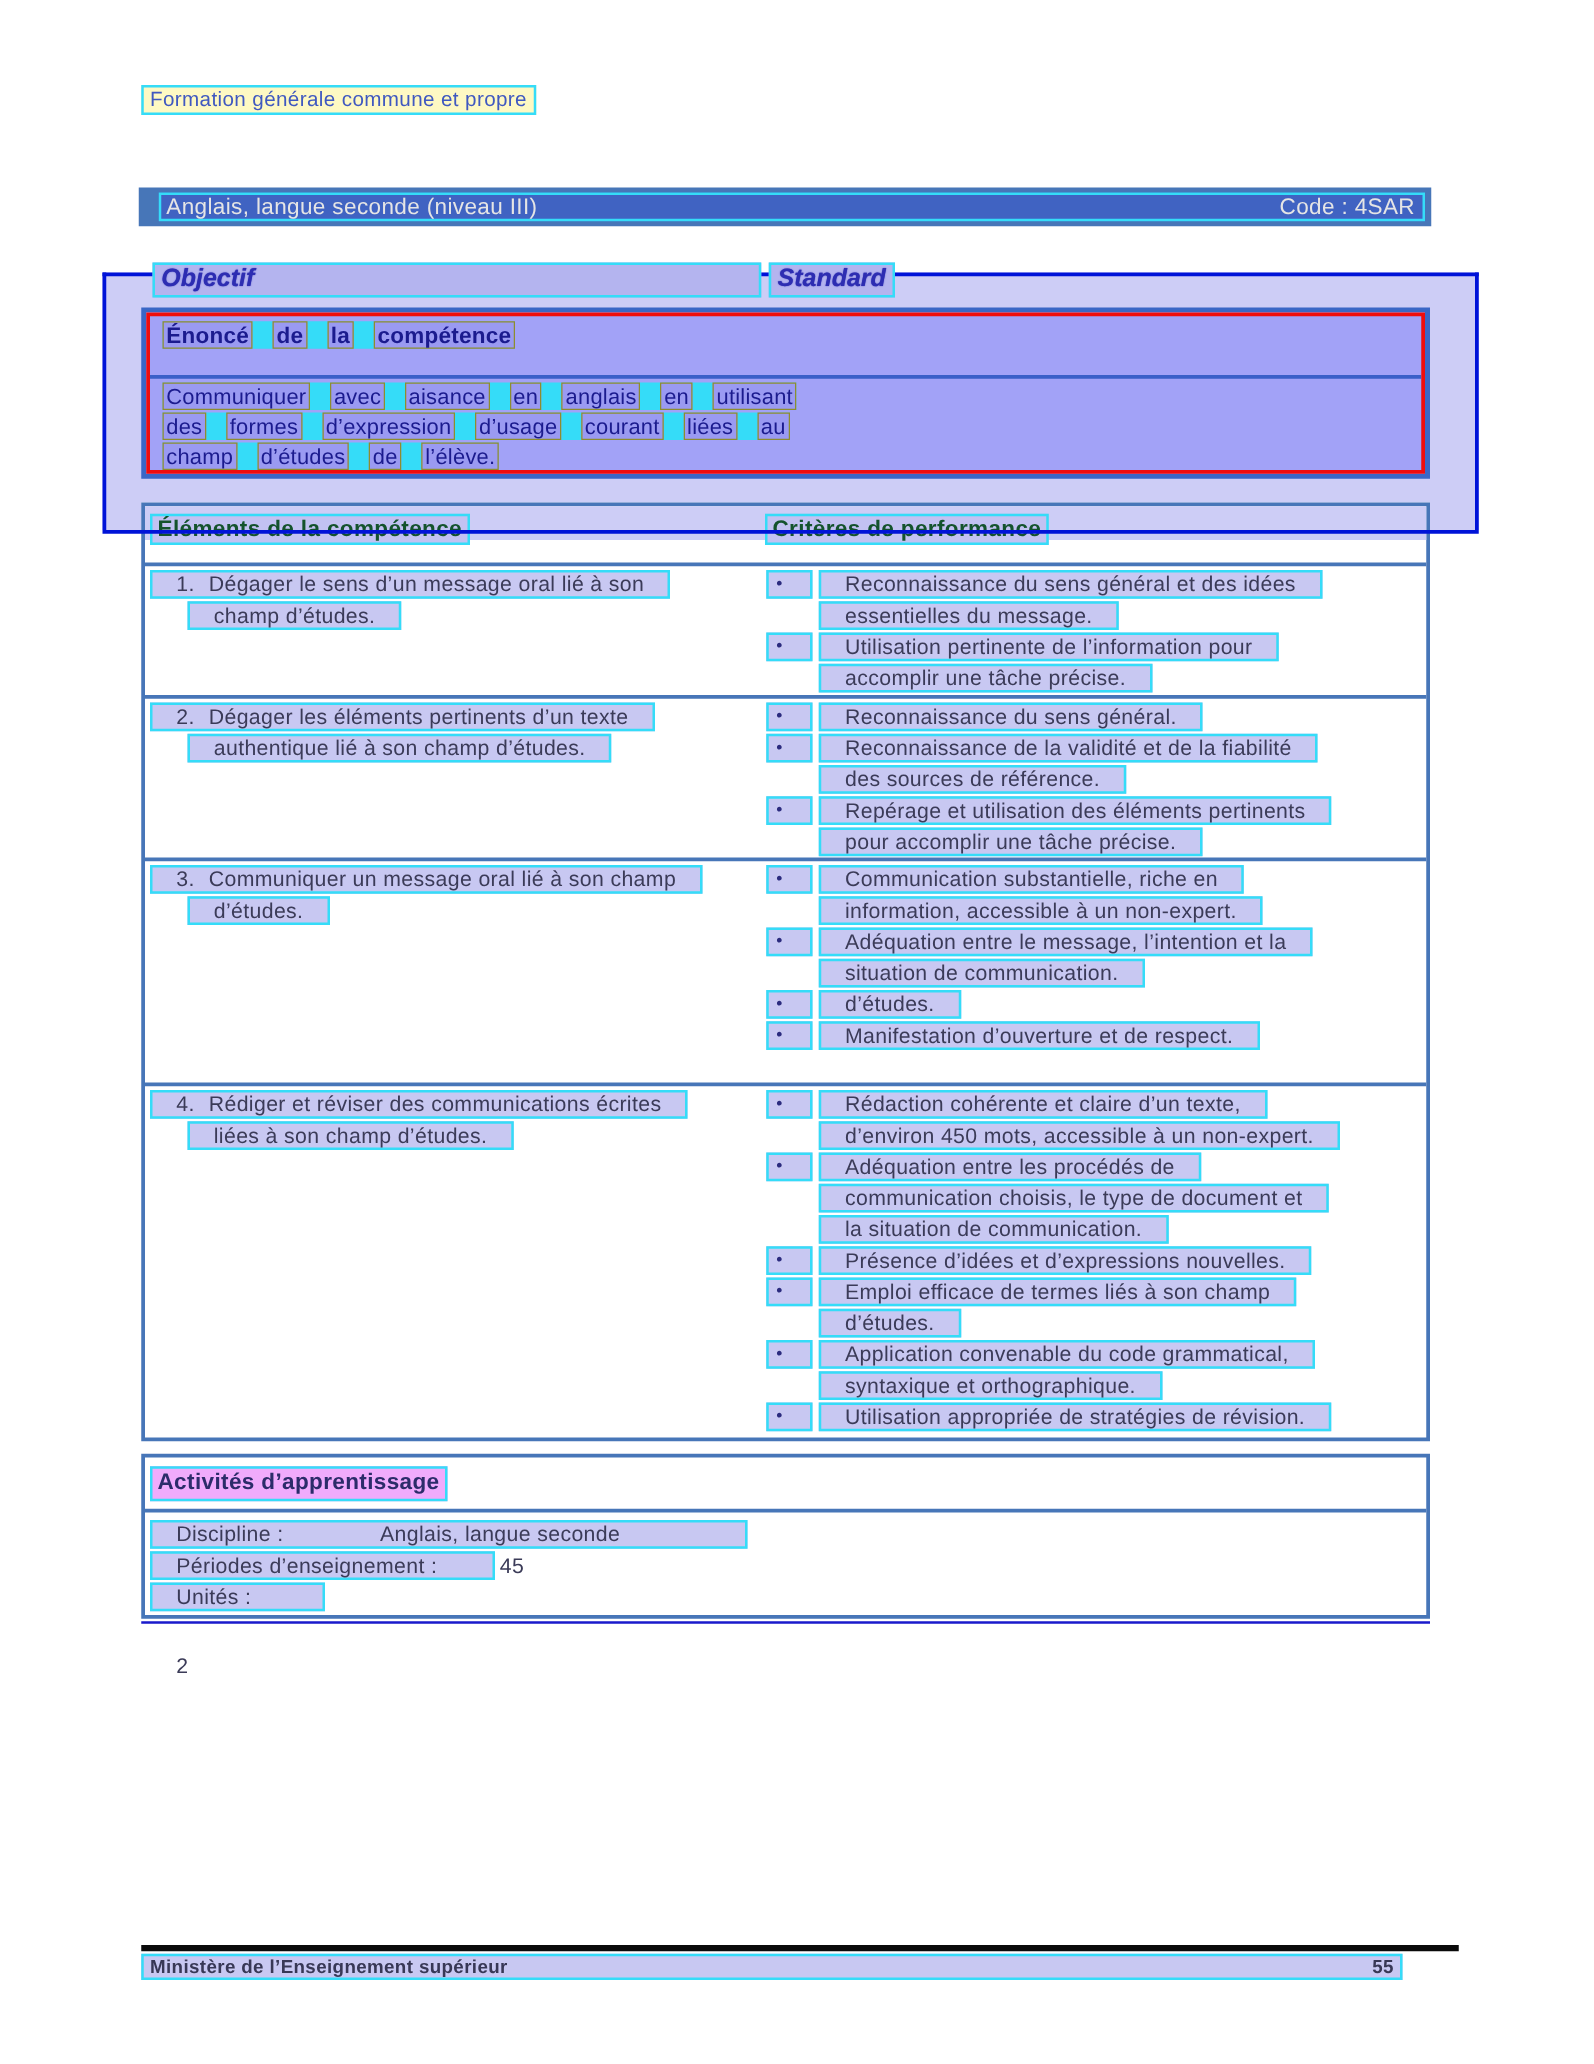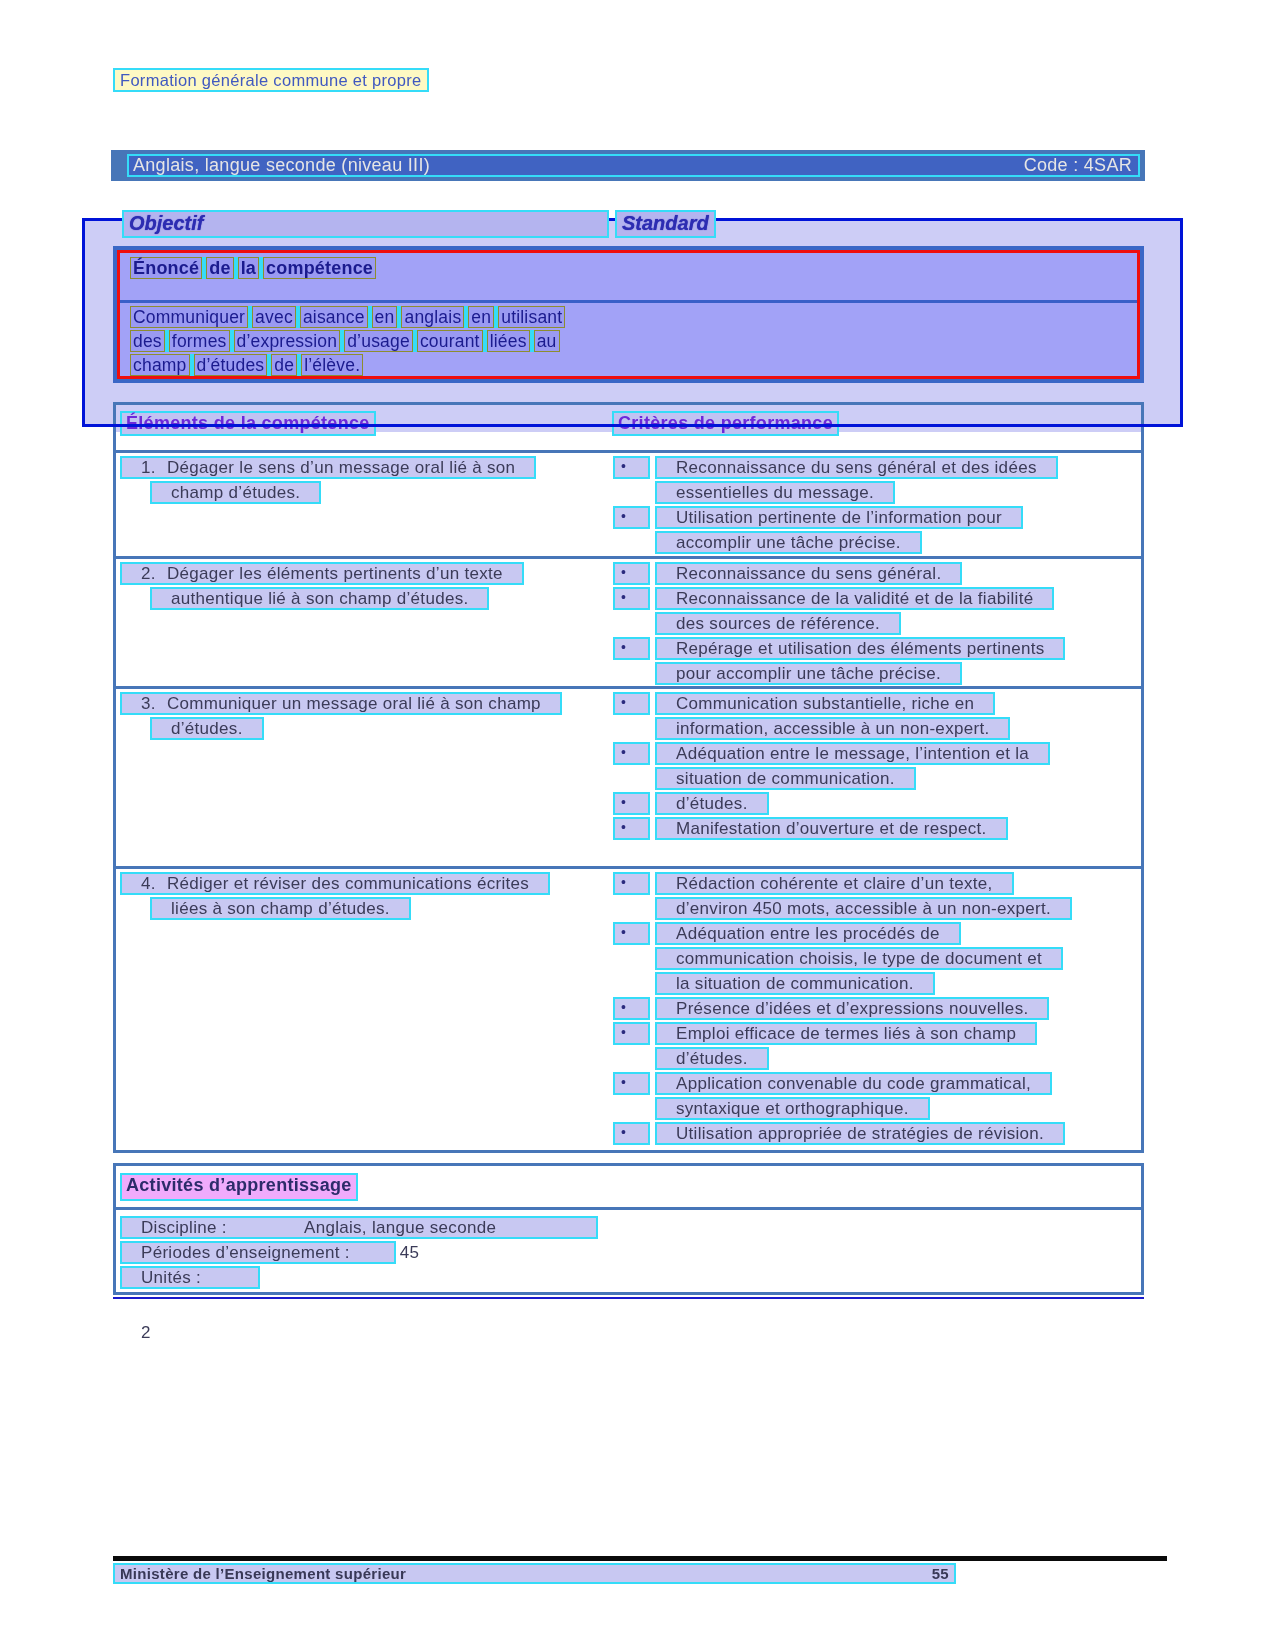--- a/index.html
+++ b/index.html
@@ -27,32 +27,32 @@
        color:#2d2db2;padding:0 0 0 5px;text-shadow:0 0 1px #2d2db2;}
   #objectif-bar{left:122px;top:210px;width:487px;}
   #standard-bar{left:615px;top:210px;width:101px;}
 
   #enonce-box{position:absolute;left:113px;top:246px;width:1031px;height:137px;
        border:4px solid #3a67c6;box-sizing:border-box;}
   #enonce-inner{position:absolute;inset:0;border:3px solid #ef0d0d;background:#a2a2f7;overflow:hidden;}
   #enonce-title{position:absolute;left:10px;top:4px;}
   #enonce-divider{position:absolute;left:0;right:0;top:47px;height:3px;background:#3a5fc8;}
   #enonce-body{position:absolute;left:10px;top:53px;}
-  .word-line{display:flex;gap:4px;background:#35dcf8;width:fit-content;margin-bottom:2px;}
+  .word-line{display:flex;gap:16px;background:#35dcf8;width:fit-content;margin-bottom:2px;}
   .word-box{background:#9a9af2;border:1px solid #8d8d2f;padding:0 2px;line-height:20px;height:22px;
        box-sizing:border-box;font-size:17.5px;letter-spacing:.2px;color:#1b1b8e;white-space:pre;}
   #enonce-title .word-box{font-weight:bold;font-size:18px;}
 
   #main-table{position:absolute;left:113px;top:402px;width:1031px;height:751px;
        border:3px solid #4776b8;box-sizing:border-box;background:#ffffff;}
   #table-header{position:relative;height:45px;}
   #lavband{position:absolute;left:0;top:0;right:0;height:27px;background:#cdcdf6;}
   .hbar{position:absolute;top:6px;background:#c2c2f2;border:2px solid #35dcf8;box-sizing:border-box;
        height:25px;line-height:21px;font-size:18px;font-weight:bold;letter-spacing:.3px;
-       color:#6d28d9;padding:0 4px;white-space:nowrap;width:fit-content;}
+       color:#14532d;padding:0 4px;white-space:nowrap;width:fit-content;}
   #hleft-bar{left:4px;}
   #hright-bar{left:496px;}
   .trow{border-top:3px solid #4776b8;display:flex;box-sizing:border-box;padding-top:3px;overflow:hidden;}
   .cell-left{width:494px;padding-left:4px;box-sizing:border-box;flex:none;}
   .cell-right{flex:1;padding-left:3px;}
   .l2{margin-left:30px;}
   .num{display:inline-block;width:26px;}
   .crit{display:flex;}
   .bbar{width:37px;flex:none;margin-right:5px;padding-left:6px;font-size:14px;color:#2b2b7e;line-height:17px;}
 
@@ -65,21 +65,21 @@
   #activites-fields{padding:6px 0 0 4px;}
   .fbar{display:flex;gap:36px;}
   .f0{width:478px;} .f1{width:276px;} .f2{width:140px;flex-direction:column;}
   .f0 .flabel{width:127px;flex:none;} .f2 .flabel{width:120px;flex:none;}
   .f1 .fvalue{margin-left:14px;}
   #act-underline{position:absolute;left:113px;top:1297px;width:1031px;height:2px;background:#1a1acc;}
 
   #cross-line{position:absolute;left:82px;top:424px;width:1101px;height:3px;background:#0013d8;}
 
   #footer-rule{position:absolute;left:113px;top:1556px;width:1054px;height:5px;background:#0a0a0a;}
-  #footer-bar{position:absolute;left:113px;top:1563px;width:843px;height:21px;
+  #footer-bar{position:absolute;left:113px;top:1563px;width:1009px;height:21px;
        background:#c8c8f2;border:2px solid #35dcf8;box-sizing:border-box;display:flex;
        justify-content:space-between;align-items:center;font-size:15px;font-weight:bold;
        letter-spacing:.3px;color:#383856;line-height:17px;padding:0 5px;}
 </style>
 </head>
 <body>
 
 <div id="page">
 
   <div id="top-label">Formation générale commune et propre</div>

